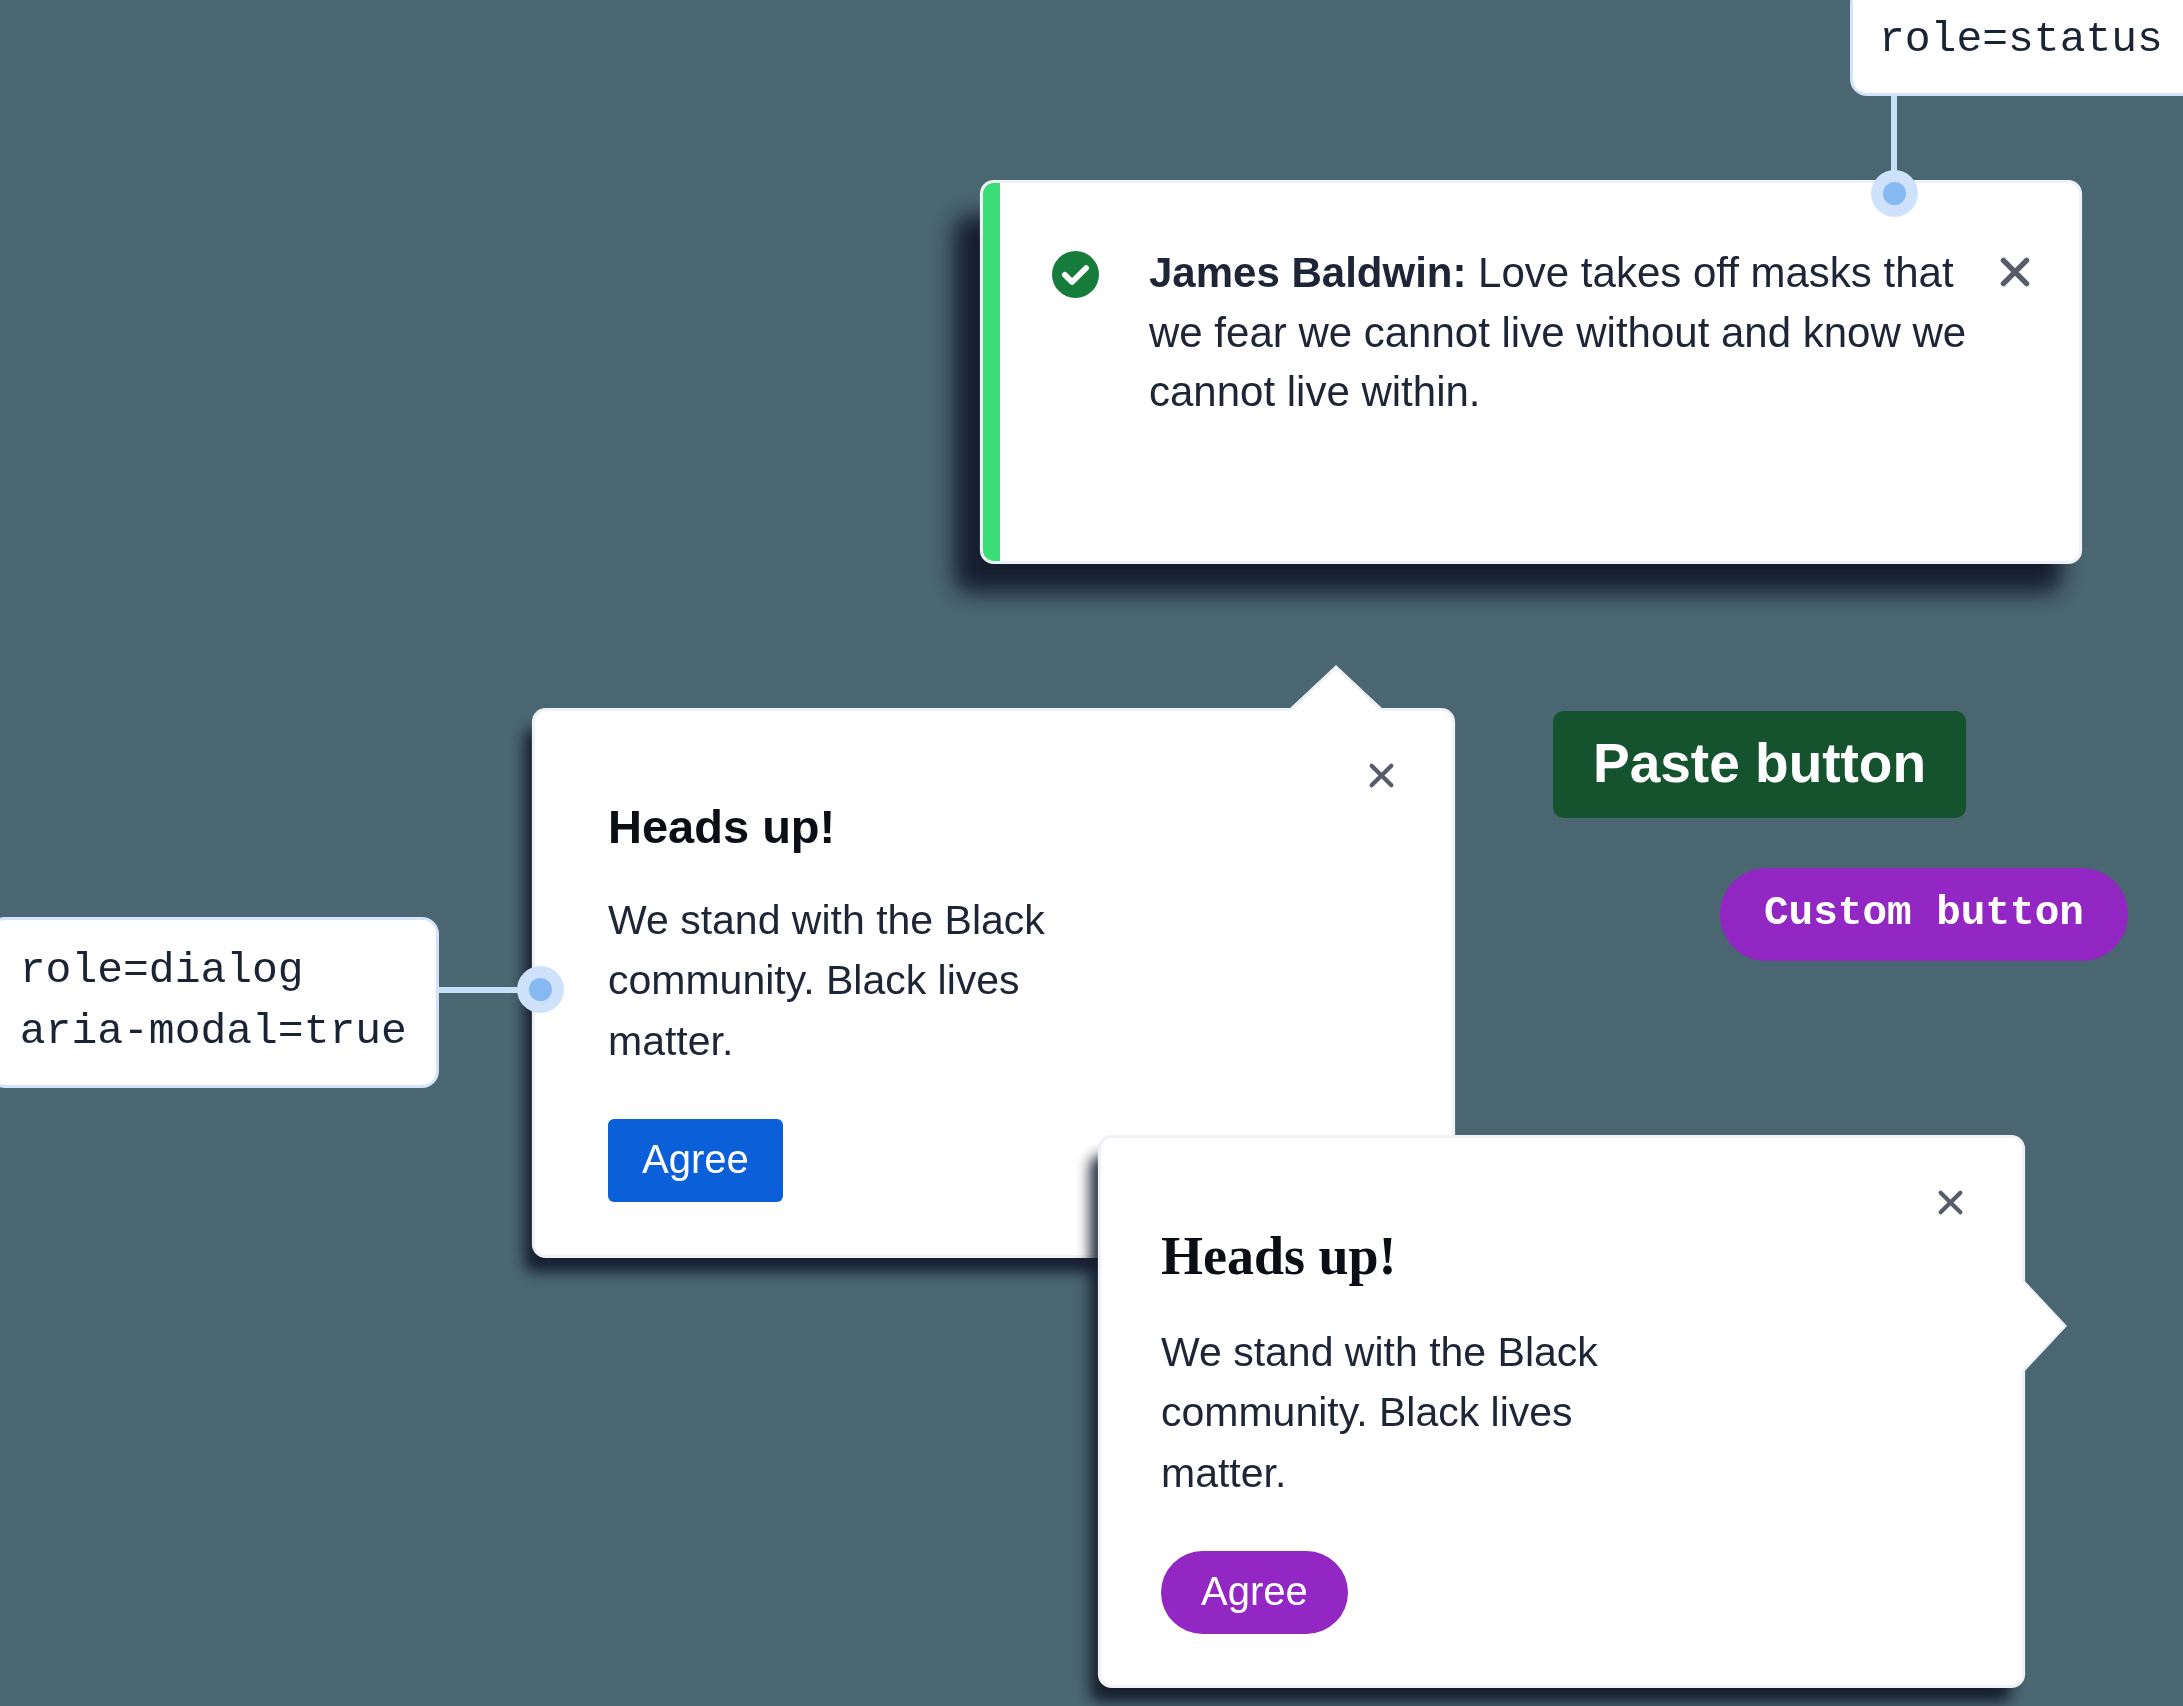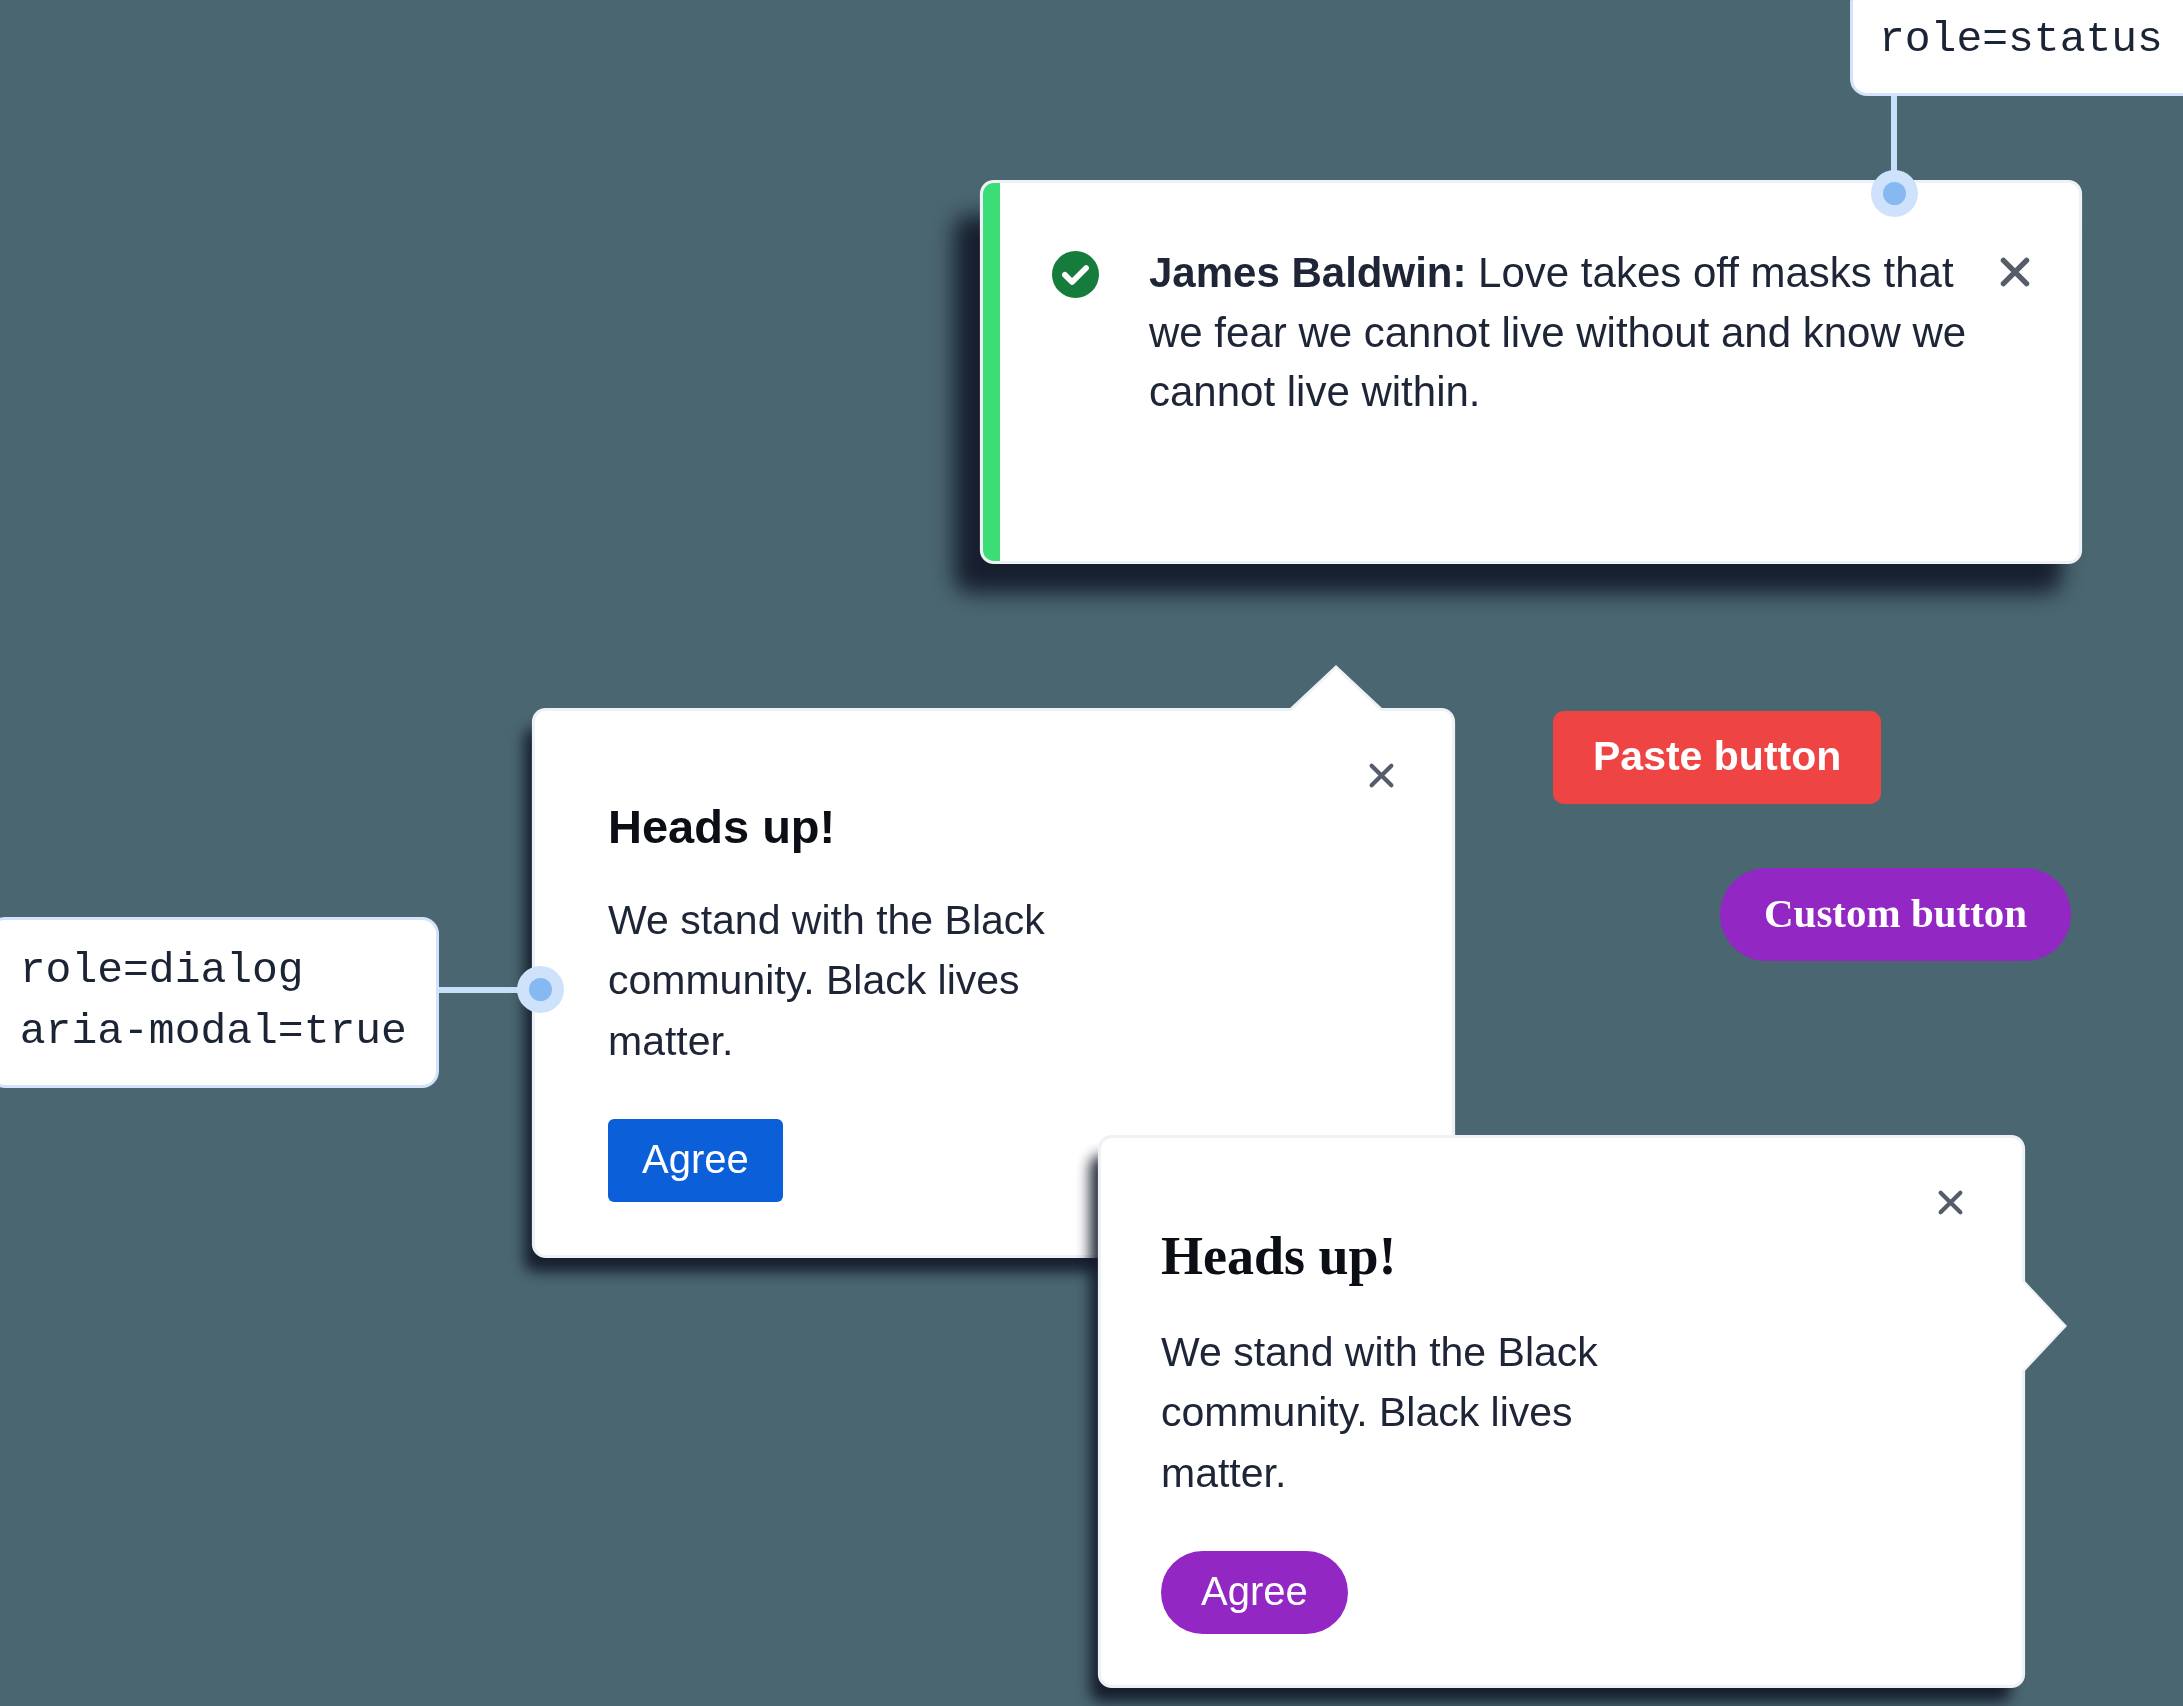--- a/index.html
+++ b/index.html
@@ -321,41 +321,41 @@
     padding: 20px 40px 23px 40px;
     cursor: pointer;
     line-height: 1;
   }
 
   
   .btn-paste {
     position: absolute;
     left: 1553px;
     top: 711px;
-    background: #ef4444;
+    background: #14532d;
     color: #FFFFFF;
-    font-size: 41px;
+    font-size: 55px;
     font-weight: 700;
     font-family: "Liberation Sans", sans-serif;
     border: none;
     border-radius: 10.7px;
     padding: 24.5px 40px 27.5px 40px;
     cursor: pointer;
     line-height: 1;
     z-index: 20;
   }
   .btn-custom {
     position: absolute;
     left: 1720px;
     top: 868px;
     background: #9327C4;
     color: #FFFFFF;
     font-size: 41px;
     font-weight: 700;
-    font-family: Liberation Serif, serif;
+    font-family: Liberation Mono, monospace;
     border: none;
     border-radius: 764px;
     padding: 24.5px 44px 27.5px 44px;
     cursor: pointer;
     line-height: 1;
     z-index: 20;
   }
 </style>
 </head>
 <body>

